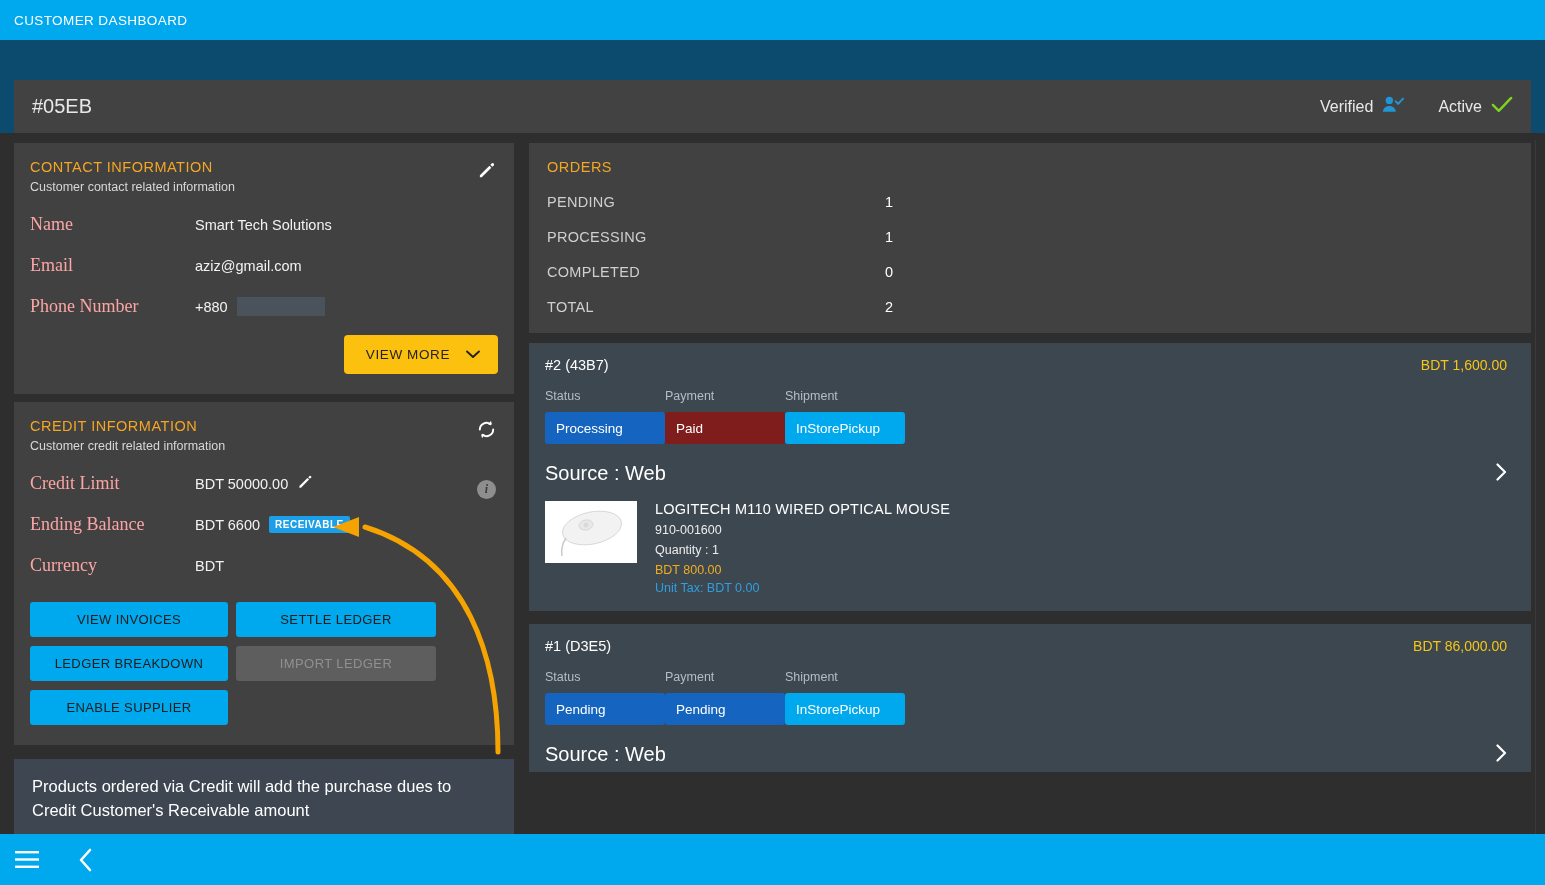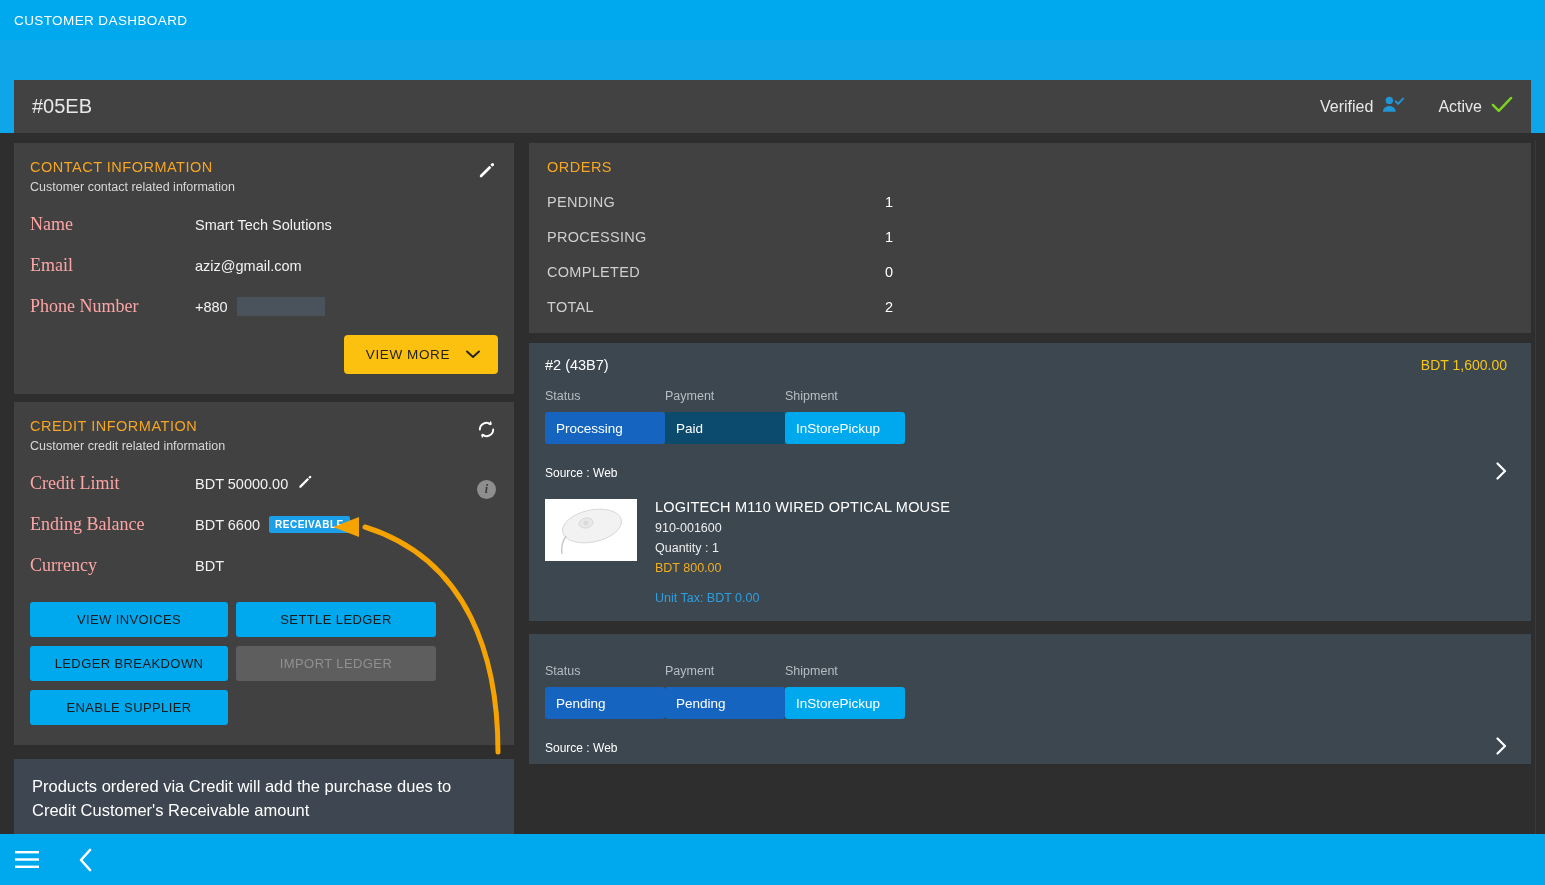--- a/index.html
+++ b/index.html
@@ -26,21 +26,21 @@
   }
   .topbar-title {
     color: #ffffff;
     font-size: 13.5px;
     letter-spacing: 0.4px;
   }
 
   
   .idbar-wrap {
     padding: 40px 14px 0 14px;
-    background: #0ea5e9;
+    background: #0c4a6e;
   }
   .idbar {
     height: 53px;
     background: #424242;
     display: flex;
     align-items: center;
     padding: 0 18px;
   }
   .cust-id {
     color: #e8e8e8;
@@ -278,32 +278,32 @@
     margin-top: 9px;
     height: 32px;
     border-radius: 3px;
     color: #ffffff;
     font-size: 13.5px;
     display: flex;
     align-items: center;
     padding: 0 11px;
   }
   .chip.blue   { background: #1565c0; }
-  .chip.green  { background: #0c4a6e; }
+  .chip.green  { background: #7f1d1d; }
   .chip.cyan   { background: #00a8ee; }
 
   .source-row {
     display: flex;
     align-items: center;
     margin-top: 18px;
     padding-bottom: 6px;
   }
   .source-text {
     color: #ffffff;
-    font-size: 12px;
+    font-size: 20px;
   }
   .chev-right {
     margin-left: auto;
     color: #ffffff;
     font-size: 20px;
     line-height: 1;
     cursor: pointer;
   }
 
   .product-row {
@@ -329,21 +329,21 @@
     margin-top: 6px;
   }
   .product-price {
     color: #f0ad22;
     font-size: 12.5px;
     margin-top: 6px;
   }
   .product-tax {
     color: #2f9fe0;
     font-size: 12.5px;
-    margin-top: 16px;
+    margin-top: 4px;
   }
 
   
   .bottombar {
     position: absolute;
     left: 0; bottom: 0;
     width: 1545px;
     height: 51px;
     background: #00a8ee;
     display: flex;
@@ -576,20 +576,24 @@
               <div class="product-name">LOGITECH M110 WIRED OPTICAL MOUSE</div>
               <div class="product-sku">910-001600</div>
               <div class="product-qty">Quantity : 1</div>
               <div class="product-price">BDT 800.00</div>
               <div class="product-tax">Unit Tax: BDT 0.00</div>
             </div>
           </div>
         </div>
 
         <div class="order-card">
+          <div class="order-card-head">
+            <span class="order-code">#1 (D3E5)</span>
+            <span class="order-amount">BDT 86,000.00</span>
+          </div>
           <div class="chip-row">
             <div class="chip-col">
               <div class="chip-label">Status</div>
               <div class="chip blue">Pending</div>
             </div>
             <div class="chip-col">
               <div class="chip-label">Payment</div>
               <div class="chip blue">Pending</div>
             </div>
             <div class="chip-col">

